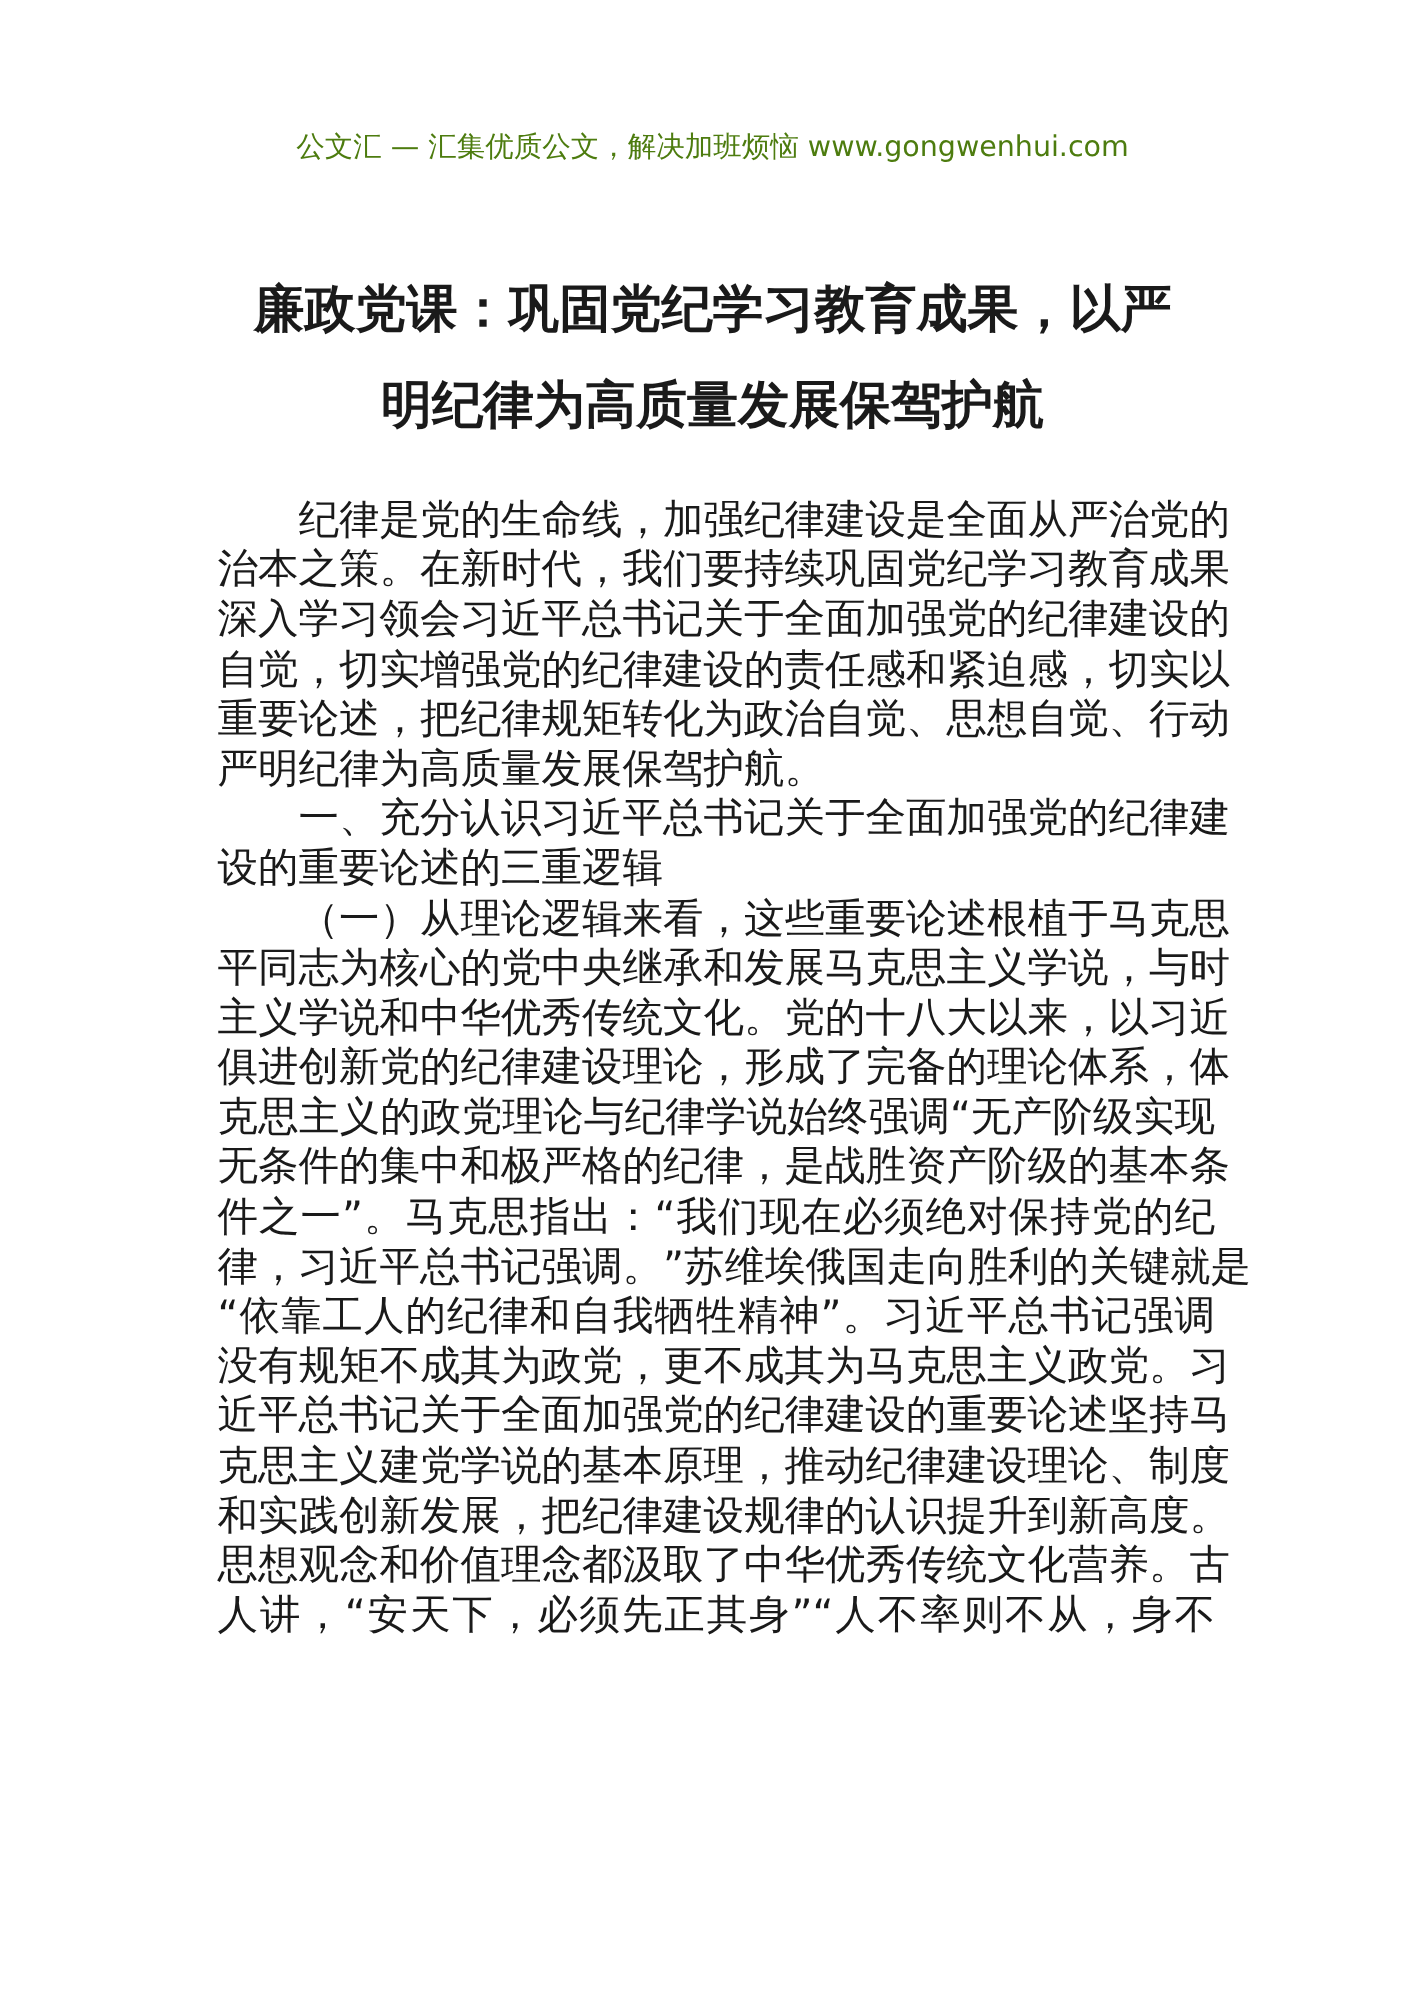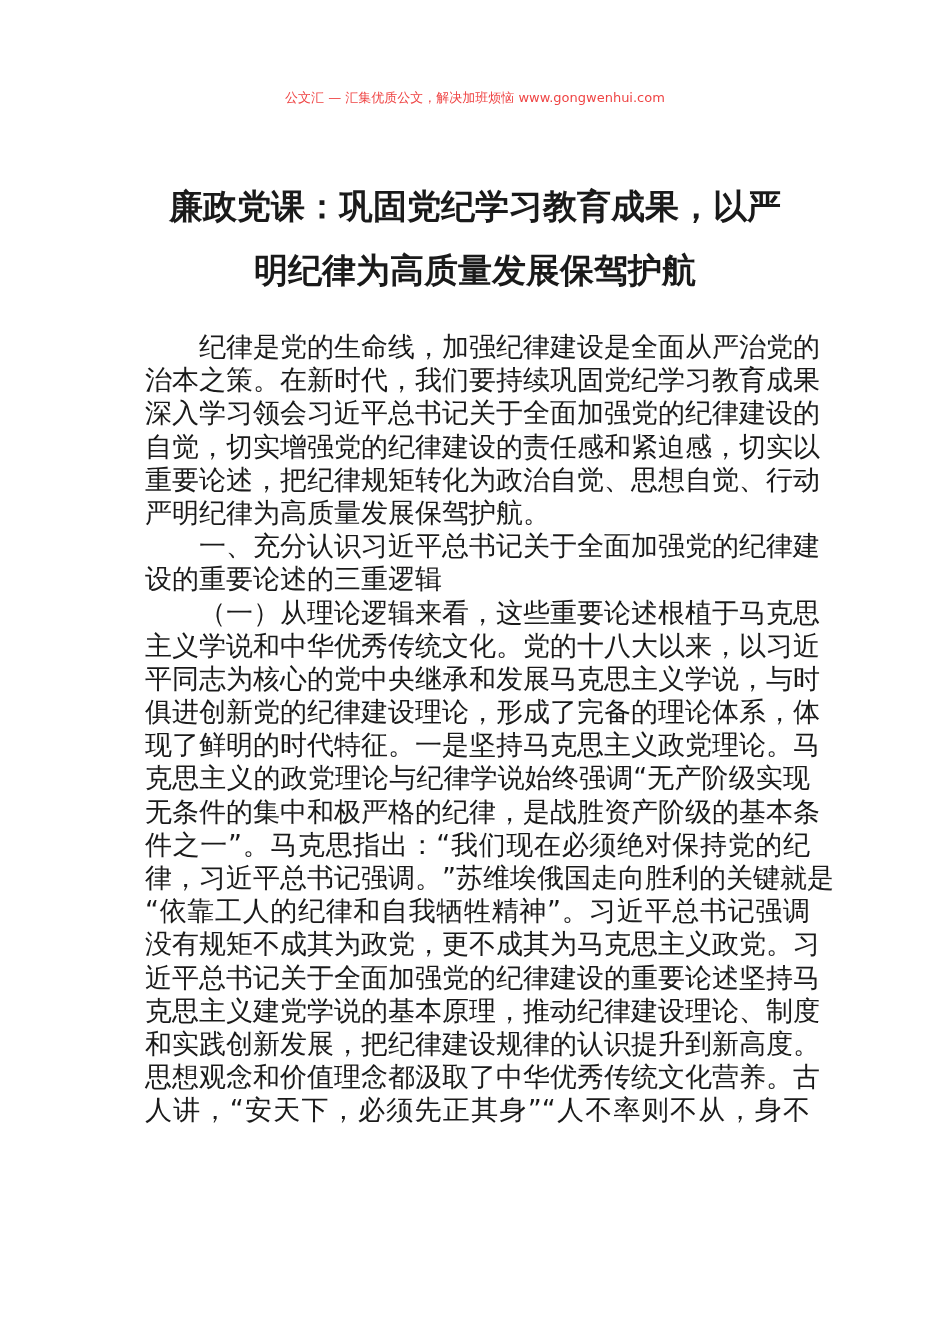--- a/index.html
+++ b/index.html
@@ -14,23 +14,23 @@
       overflow: hidden;
       font-family: "DejaVu Sans", "Liberation Sans", sans-serif;
       color: #1a1a1a;
     }
     .header-banner {
       position: absolute;
       top: 84px;
       left: 0;
       width: 950px;
       text-align: center;
-      font-size: 13px;
+      font-size: 19px;
       line-height: 28px;
-      color: #ef4444;
+      color: #4d7c0f;
       white-space: nowrap;
     }
     .doc-title {
       position: absolute;
       top: 174px;
       left: 0;
       width: 950px;
       text-align: center;
       font-size: 34px;
       color: #1a1a1a;
@@ -78,24 +78,23 @@
   <div class="doc-body">
     <span class="line indent">纪律是党的生命线，加强纪律建设是全面从严治党的</span>
     <span class="line">治本之策。在新时代，我们要持续巩固党纪学习教育成果</span>
     <span class="line">深入学习领会习近平总书记关于全面加强党的纪律建设的</span>
     <span class="line">自觉，切实增强党的纪律建设的责任感和紧迫感，切实以</span>
     <span class="line">重要论述，把纪律规矩转化为政治自觉、思想自觉、行动</span>
     <span class="line last">严明纪律为高质量发展保驾护航。</span>
     <span class="line indent">一、充分认识习近平总书记关于全面加强党的纪律建</span>
     <span class="line last">设的重要论述的三重逻辑</span>
     <span class="line indent">（一）从理论逻辑来看，这些重要论述根植于马克思</span>
+    <span class="line">平同志为核心的党中央继承和发展马克思主义学说，与时</span>
     <span class="line">主义学说和中华优秀传统文化。党的十八大以来，以习近</span>
-    <span class="line">平同志为核心的党中央继承和发展马克思主义学说，与时</span>
     <span class="line">俱进创新党的纪律建设理论，形成了完备的理论体系，体</span>
-    <span class="line">现了鲜明的时代特征。一是坚持马克思主义政党理论。马</span>
     <span class="line">克思主义的政党理论与纪律学说始终强调“无产阶级实现</span>
     <span class="line">无条件的集中和极严格的纪律，是战胜资产阶级的基本条</span>
     <span class="line">件之一”。马克思指出：“我们现在必须绝对保持党的纪</span>
     <span class="line">律，习近平总书记强调。”苏维埃俄国走向胜利的关键就是</span>
     <span class="line">“依靠工人的纪律和自我牺牲精神”。习近平总书记强调</span>
     <span class="line">没有规矩不成其为政党，更不成其为马克思主义政党。习</span>
     <span class="line">近平总书记关于全面加强党的纪律建设的重要论述坚持马</span>
     <span class="line">克思主义建党学说的基本原理，推动纪律建设理论、制度</span>
     <span class="line">和实践创新发展，把纪律建设规律的认识提升到新高度。</span>
     <span class="line">思想观念和价值理念都汲取了中华优秀传统文化营养。古</span>

